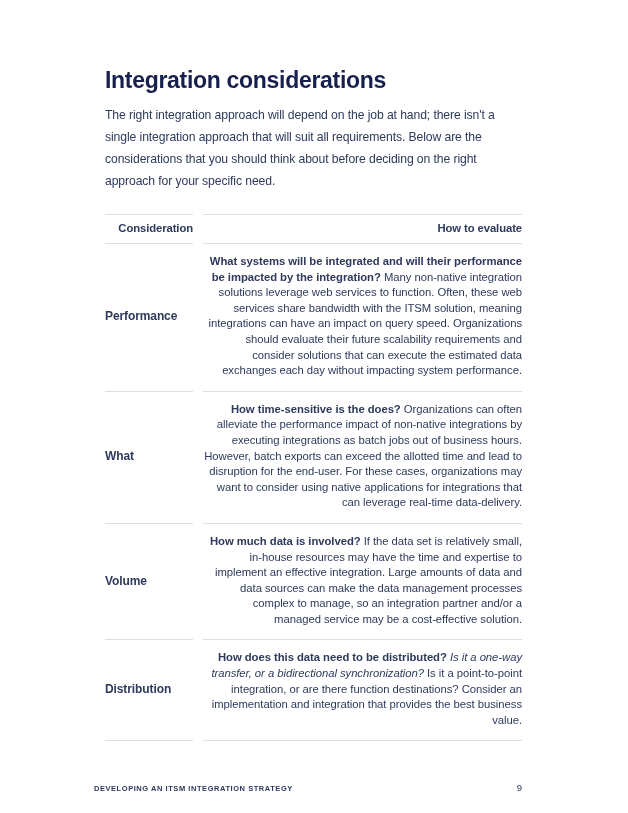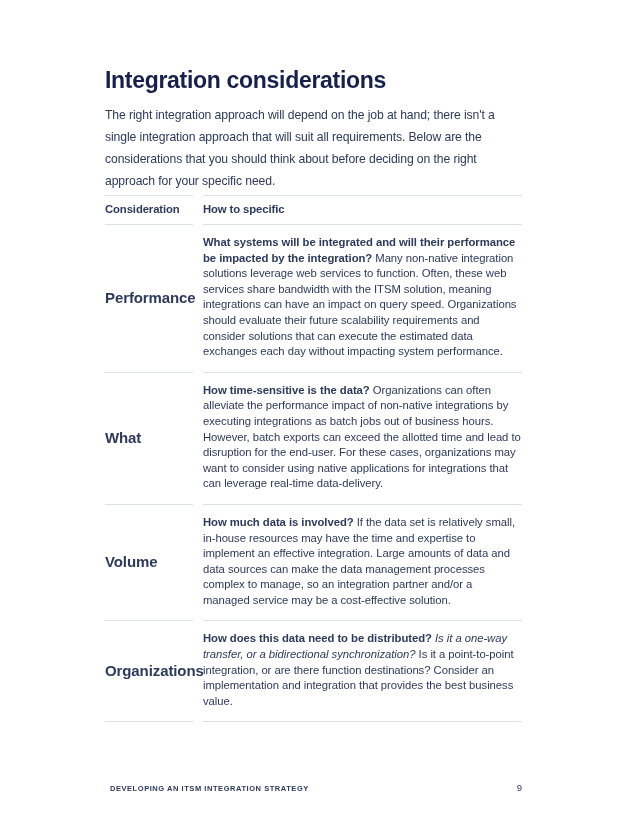--- a/index.html
+++ b/index.html
@@ -17,93 +17,93 @@
   }
   .content{padding:66px 106px 0 105px;border-radius:19px;}
   .doc-title{
     margin:0;font-size:23px;line-height:28px;font-weight:700;
     color:var(--heading);letter-spacing:-0.3px;
   }
   .intro{
     margin:10px 0 0;font-size:12.2px;line-height:22px;
     color:var(--body);letter-spacing:-0.1px;
   }
-  .table{margin-top:3px;}
+  .table{margin-top:22px;text-align:right;}
   .trow{display:grid;grid-template-columns:88px 1fr;column-gap:10px;}
   .tcell{border-top:1px solid var(--rule);min-width:0;}
   .theader .tcell{
     padding:7px 0 9px;font-weight:700;font-size:11.3px;
     color:var(--body);letter-spacing:-0.1px;
   }
   .tlabel{
     display:flex;align-items:center;
-    font-weight:700;font-size:15px;color:var(--body);
+    font-weight:700;font-size:12px;color:var(--body);
     padding:10px 0 12px;letter-spacing:-0.1px;
   }
   .tdesc{
     padding:10px 0 12px;font-size:11.3px;line-height:15.6px;
     color:var(--body);letter-spacing:-0.05px;
   }
   .trow.last .tcell{border-bottom:1px solid var(--rule);}
   .q{font-weight:700;}
   .qi{font-style:italic;}
   .footer{
-    position:absolute;left:110px;right:106px;bottom:20px;
+    position:absolute;left:94px;right:106px;bottom:20px;
     display:flex;justify-content:space-between;align-items:baseline;
     color:var(--body);
   }
   .footer-title{font-size:7.5px;font-weight:700;letter-spacing:0.55px;}
   .footer-page{font-size:9.5px;}
 </style>
 </head>
 <body>
 
 <div class="page">
   <div class="content">
 
     <h1 class="doc-title">Integration considerations</h1>
 
     <p class="intro">The right integration approach will depend on the job at hand; there isn't a single integration approach that will suit all requirements. Below are the considerations that you should think about before deciding on the right approach for your specific need.</p>
 
     <div class="table">
 
       <div class="trow theader">
         <div class="tcell">Consideration</div>
-        <div class="tcell">How to specific</div>
+        <div class="tcell">How to evaluate</div>
       </div>
 
       <div class="trow">
         <div class="tcell tlabel">Performance</div>
         <div class="tcell tdesc">
           <span class="q">What systems will be integrated and will their performance be impacted by the integration?</span>
           <span class="qi"></span>
           <span class="ans">Many non-native integration solutions leverage web services to function. Often, these web services share bandwidth with the ITSM solution, meaning integrations can have an impact on query speed. Organizations should evaluate their future scalability requirements and consider solutions that can execute the estimated data exchanges each day without impacting system performance.</span>
         </div>
       </div>
 
       <div class="trow">
         <div class="tcell tlabel">What</div>
         <div class="tcell tdesc">
-          <span class="q">How time-sensitive is the data?</span>
+          <span class="q">How time-sensitive is the does?</span>
           <span class="qi"></span>
           <span class="ans">Organizations can often alleviate the performance impact of non-native integrations by executing integrations as batch jobs out of business hours. However, batch exports can exceed the allotted time and lead to disruption for the end-user. For these cases, organizations may want to consider using native applications for integrations that can leverage real-time data-delivery.</span>
         </div>
       </div>
 
       <div class="trow">
         <div class="tcell tlabel">Volume</div>
         <div class="tcell tdesc">
           <span class="q">How much data is involved?</span>
           <span class="qi"></span>
           <span class="ans">If the data set is relatively small, in-house resources may have the time and expertise to implement an effective integration. Large amounts of data and data sources can make the data management processes complex to manage, so an integration partner and/or a managed service may be a cost-effective solution.</span>
         </div>
       </div>
 
       <div class="trow last">
-        <div class="tcell tlabel">Organizations</div>
+        <div class="tcell tlabel">Distribution</div>
         <div class="tcell tdesc">
           <span class="q">How does this data need to be distributed?</span>
           <span class="qi">Is it a one-way transfer, or a bidirectional synchronization?</span>
           <span class="ans">Is it a point-to-point integration, or are there function destinations? Consider an implementation and integration that provides the best business value.</span>
         </div>
       </div>
 
     </div>
   </div>
 

